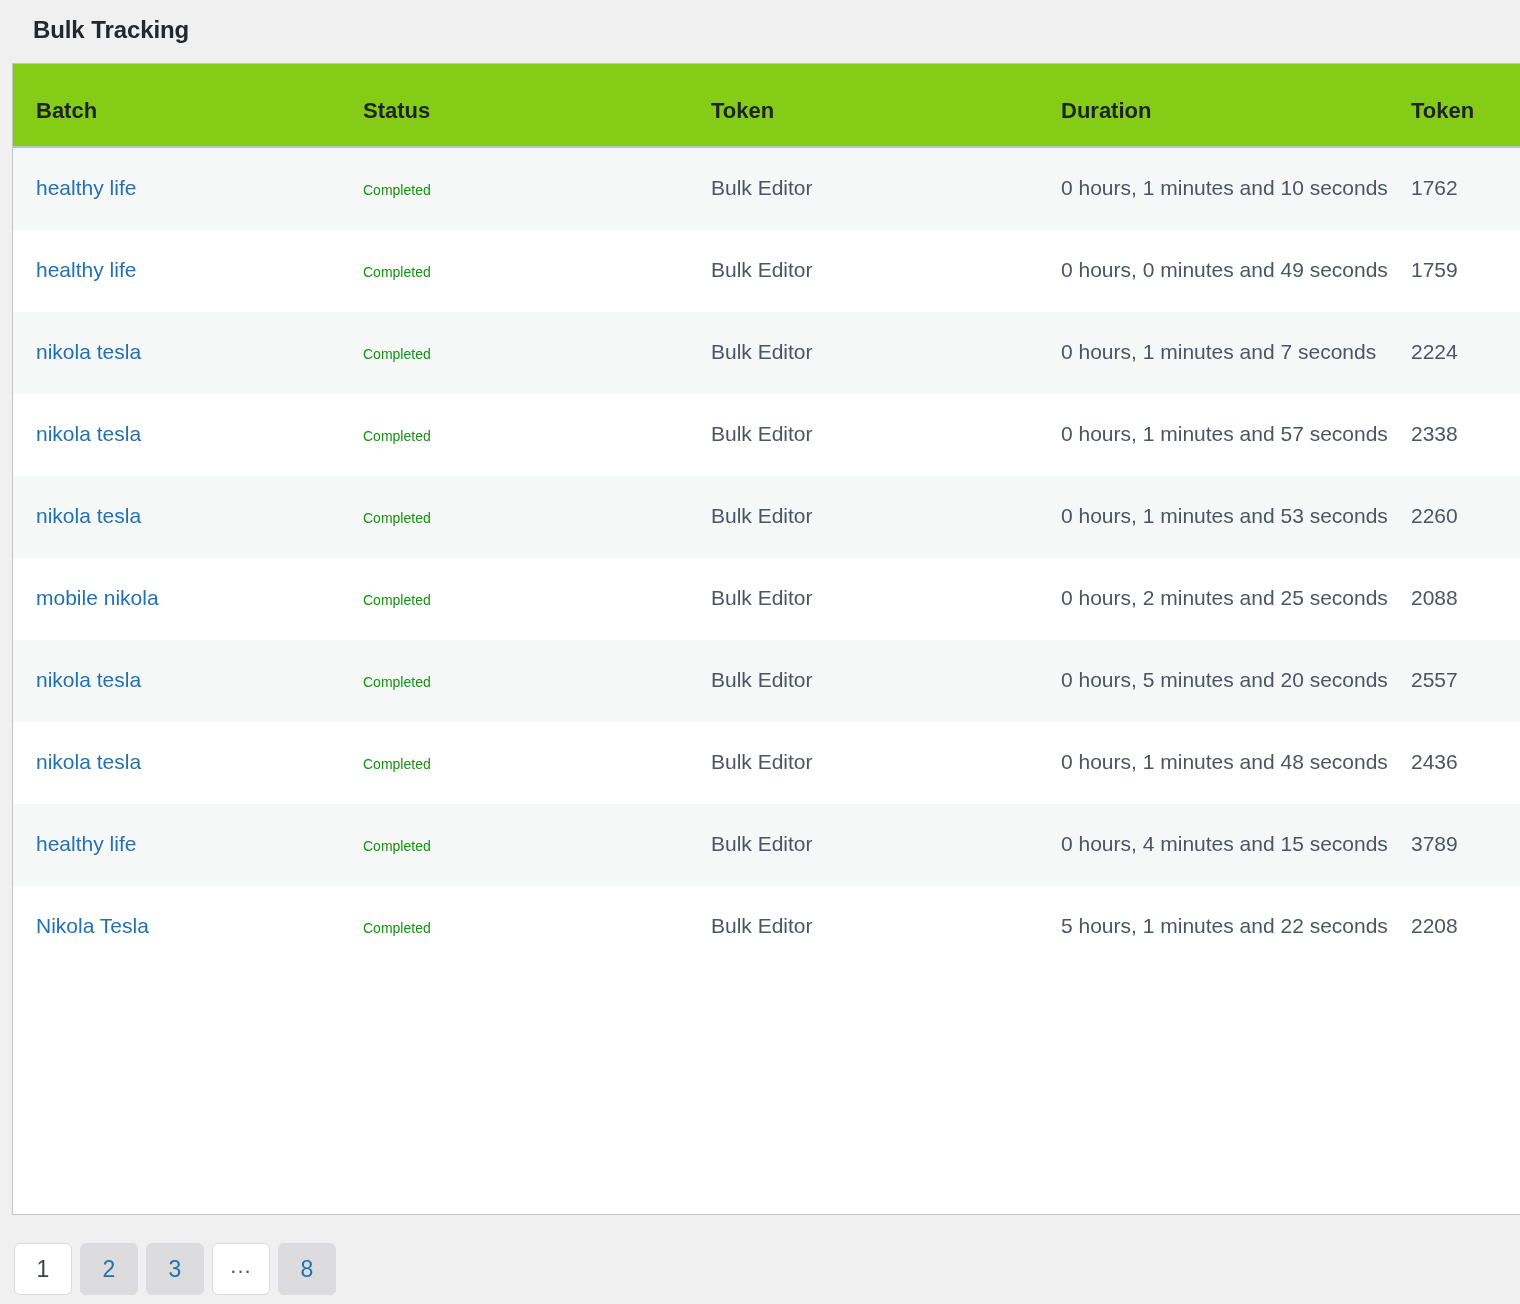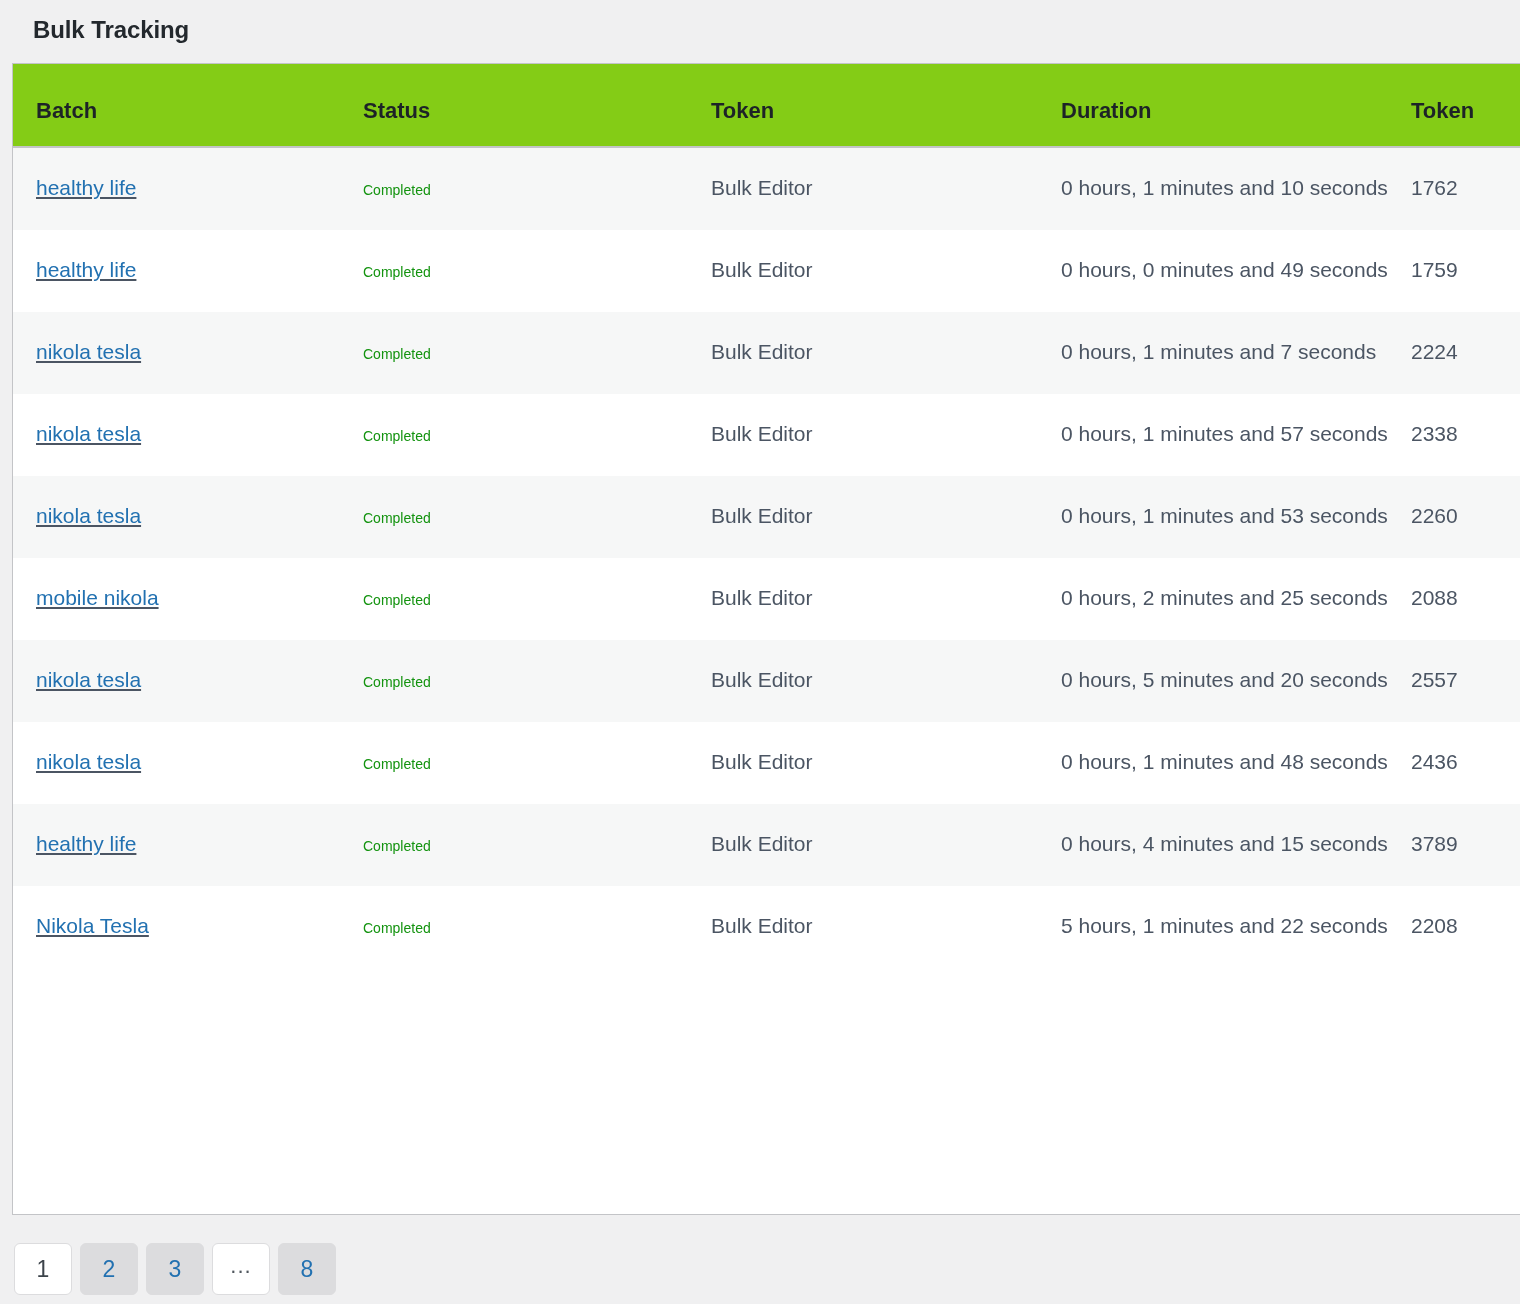--- a/index.html
+++ b/index.html
@@ -76,21 +76,21 @@
   thead th.first { padding-left: 23px; }
 
   tbody td {
     color: #4b5563;
     font-size: 21px;
     line-height: 38px;
     padding: 21px 18px 21px 0;
     vertical-align: top;
     border: none;
   }
-  tbody td.first { padding-left: 23px; text-decoration: underline; }
+  tbody td.first { padding-left: 23px; }
 
   tbody tr.odd td { background: #f6f7f7; }
   tbody tr.even td { background: #ffffff; }
 
   td.batch a {
     color: #2271b1;
     text-decoration: none;
     font-size: 21px;
   }
 

